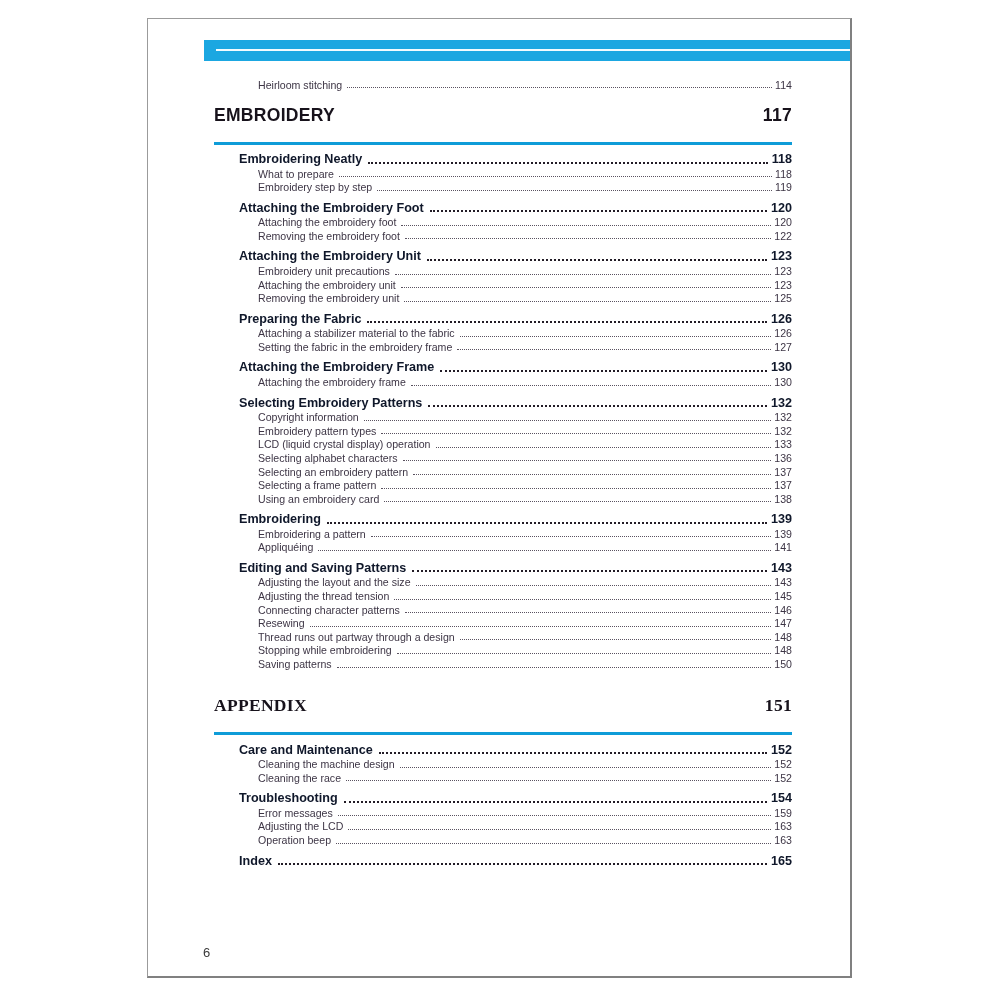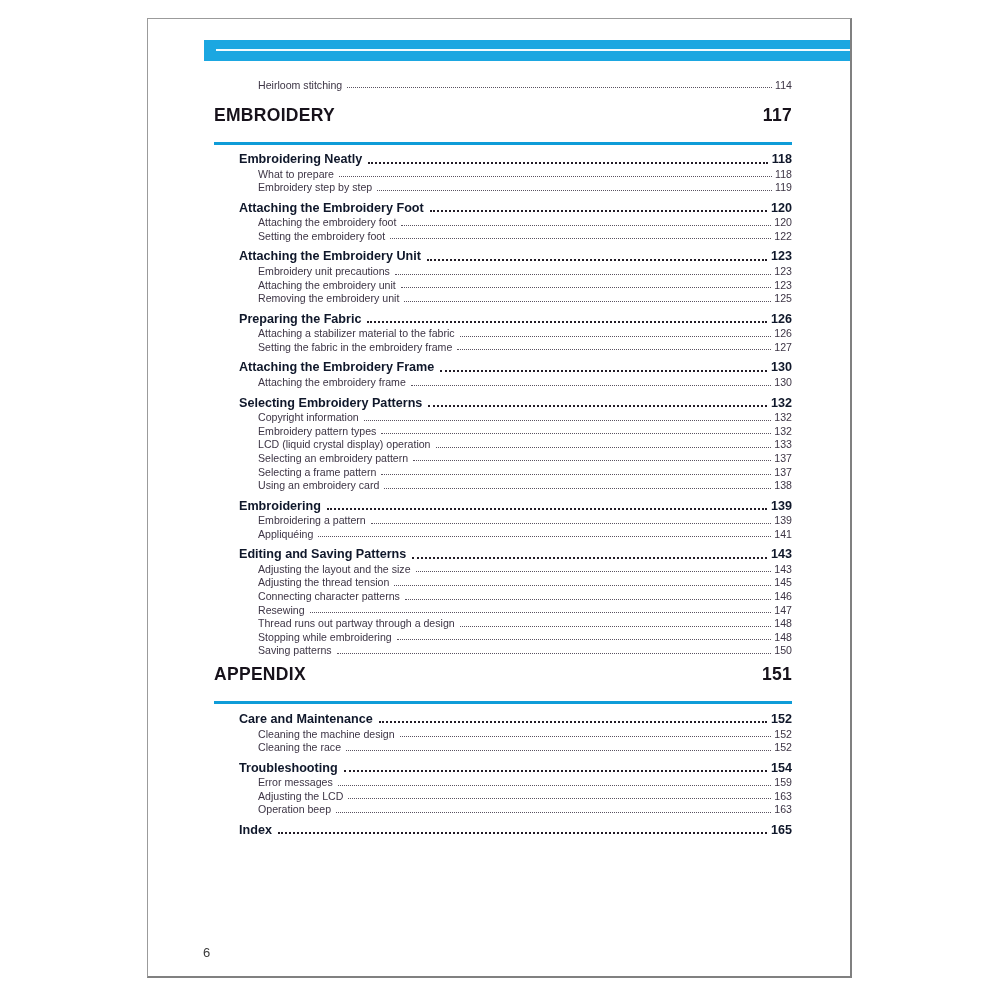--- a/index.html
+++ b/index.html
@@ -91,21 +91,21 @@
     align-items: baseline;
     margin-top: 14px;
     margin-bottom: 4px;
     padding-bottom: 16px;
     border-bottom: 3px solid #0e9cd8;
     font-weight: 700;
     font-size: 17.5px;
     letter-spacing: 0.3px;
     color: #17121b;
   }
-  .section[data-idx="1"] .sec-head { margin-top: 8px; }
+  .section[data-idx="1"] .sec-head { margin-top: 25px; font-family: Liberation Serif, serif; }
 
   .folio {
     position: absolute;
     left: 55px;
     top: 926px;
     font-size: 13px;
     color: #3a3a3a;
   }
 </style>
 </head>
@@ -147,21 +147,21 @@
     <span class="lbl">Attaching the Embroidery Foot</span>
     <span class="leader"></span>
     <span class="pg">120</span>
   </div>
             <div class="row sub">
     <span class="lbl">Attaching the embroidery foot</span>
     <span class="leader"></span>
     <span class="pg">120</span>
   </div>
             <div class="row sub">
-    <span class="lbl">Setting the embroidery foot</span>
+    <span class="lbl">Removing the embroidery foot</span>
     <span class="leader"></span>
     <span class="pg">122</span>
   </div>
             <div class="row main">
     <span class="lbl">Attaching the Embroidery Unit</span>
     <span class="leader"></span>
     <span class="pg">123</span>
   </div>
             <div class="row sub">
     <span class="lbl">Embroidery unit precautions</span>
@@ -215,20 +215,25 @@
   </div>
             <div class="row sub">
     <span class="lbl">Embroidery pattern types</span>
     <span class="leader"></span>
     <span class="pg">132</span>
   </div>
             <div class="row sub">
     <span class="lbl">LCD (liquid crystal display) operation</span>
     <span class="leader"></span>
     <span class="pg">133</span>
+  </div>
+            <div class="row sub">
+    <span class="lbl">Selecting alphabet characters</span>
+    <span class="leader"></span>
+    <span class="pg">136</span>
   </div>
             <div class="row sub">
     <span class="lbl">Selecting an embroidery pattern</span>
     <span class="leader"></span>
     <span class="pg">137</span>
   </div>
             <div class="row sub">
     <span class="lbl">Selecting a frame pattern</span>
     <span class="leader"></span>
     <span class="pg">137</span>

